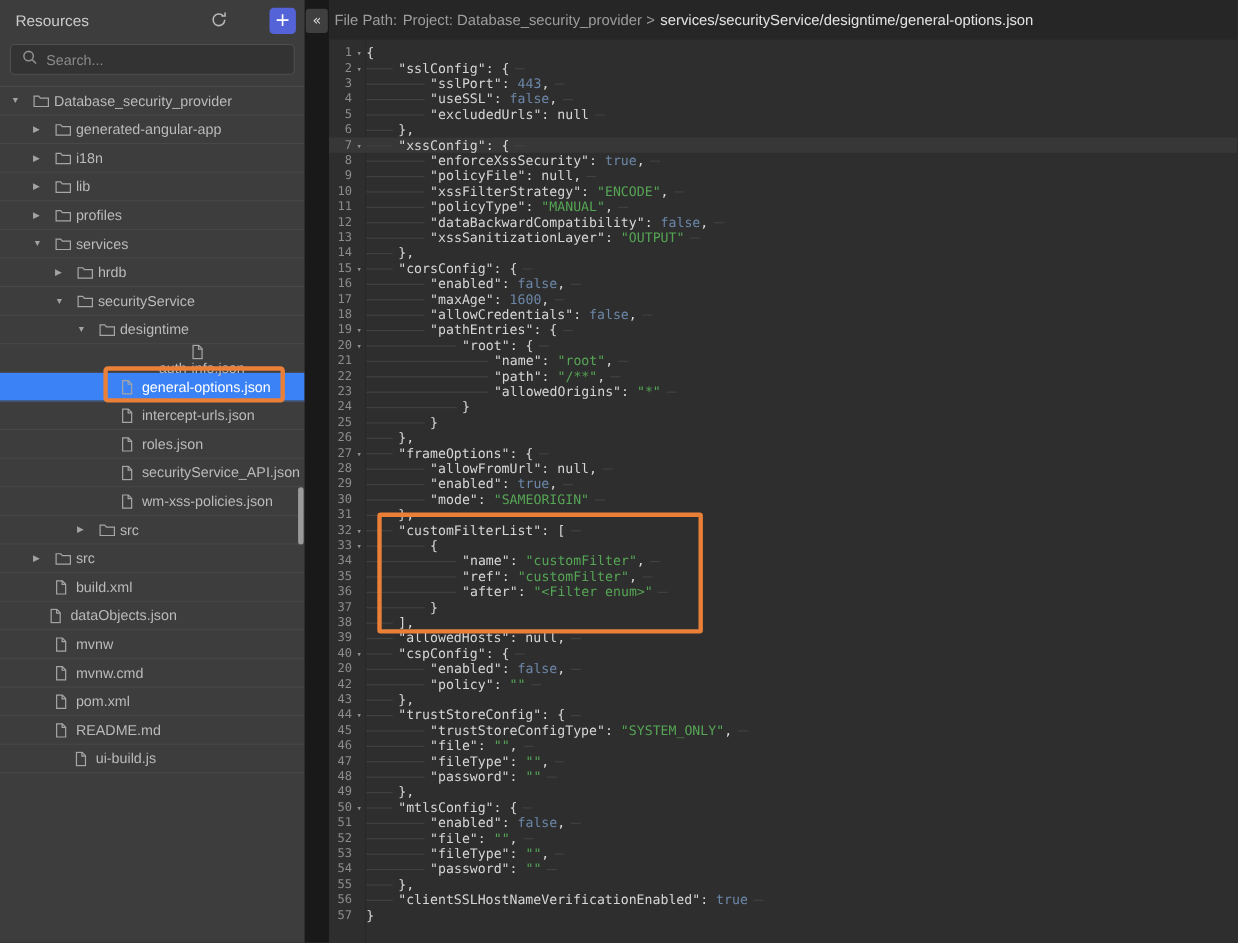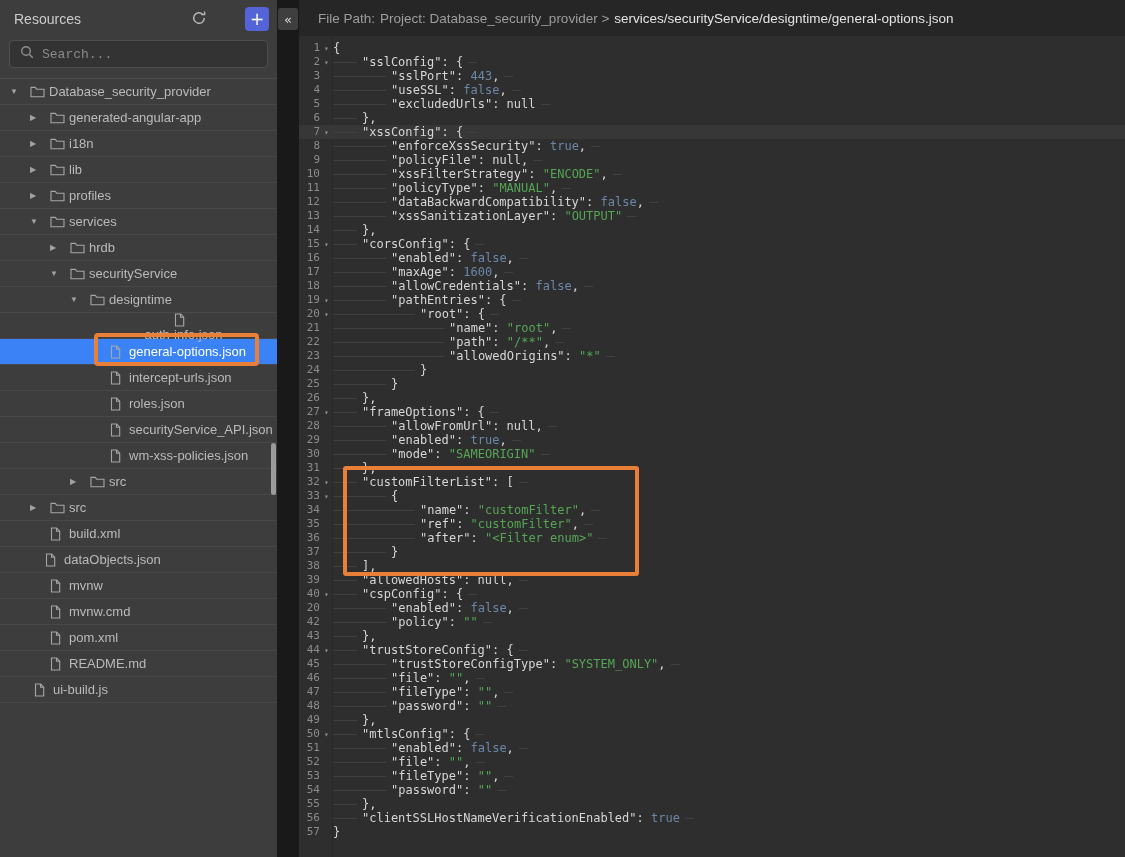--- a/index.html
+++ b/index.html
@@ -12,38 +12,38 @@
   .app { position:relative; width:1125px; height:857px; display:flex; }
 
   
   .sidebar { width:277px; height:100%; background:#3d3d3d; display:flex; flex-direction:column; position:relative; flex:none; }
   .sb-header { height:38px; display:flex; align-items:center; padding:0 8px 0 14px; flex:none;gap:28px; }
   .sb-title { color:#cccccc; font-size:14px; flex:1; }
   .refresh-btn { background:none; border:none; width:24px; height:24px; display:flex; align-items:center; justify-content:center; cursor:pointer; margin-right:6px; }
   .add-btn { width:24px; height:24px; background:var(--blue,#5463d8); border:none; border-radius:4px; color:#ffffff; font-size:17px; line-height:22px; text-align:center; cursor:pointer; font-family:"DejaVu Sans", sans-serif; }
   .sb-search { padding:2px 9px 10px 9px; border-bottom:1px solid #4a4a4a; flex:none; }
   .search-box { height:28px; background:#333333; border:1px solid #4f4f4f; border-radius:4px; display:flex; align-items:center; padding:0 10px; gap:8px; }
-  .search-box input { background:transparent; border:none; outline:none; color:#0ea5e9; font-size:13px; width:100%; font-family:Liberation Mono, monospace; }
+  .search-box input { background:transparent; border:none; outline:none; color:#0ea5e9; font-size:13px; width:100%; font-family:Liberation Sans, sans-serif; }
   .search-box input::placeholder { color:#8a8a8a; }
   .tree { flex:1; overflow:hidden; }
   .tree-row { height:26px; display:flex; align-items:center; border-bottom:1px solid #484848; color:#bababa; font-size:13px; cursor:pointer; }
   .tree-row.selected { background:#3b82f6; color:#ffffff; }
   .tw-arrow { width:20px; font-size:8px; color:#a3a3a3; flex:none; }
   .tw-arrow.hidden { visibility:hidden; }
   .tw-icon { width:19px; flex:none; display:flex; align-items:center; }
   .tw-label { white-space:nowrap; }
   .sb-scroll-thumb { position:absolute; right:1px; top:443px; width:5px; height:52px; background:#9b9b9b; border-radius:3px; cursor:pointer; }
 
   
   .strip { width:22px; background:#191919; height:100%; position:relative; flex:none; }
   .collapse-btn { position:absolute; top:8px; left:1px; width:20px; height:22px; background:#3f3f3f; border:none; border-radius:3px; color:#dadada; font-size:13px; cursor:pointer; font-family:"DejaVu Sans", sans-serif; }
 
   
   .main { flex:1; display:flex; flex-direction:column; background:#2e2e2e; min-width:0; }
-  .topbar { height:36px; background:#262626; display:flex; align-items:center; padding-left:19px; font-size:13.5px; gap:5px; flex:none; white-space:nowrap; }
+  .topbar { height:36px; background:#262626; display:flex; align-items:center; padding-left:5px; font-size:13.5px; gap:5px; flex:none; white-space:nowrap; }
   .fp-label, .fp-prefix { color:#9d9d9d; }
   .fp-path { color:#e3e3e3; }
 
   .editor {
     flex:1; padding-top:5px; overflow:hidden;
     font-family:"DejaVu Sans Mono", monospace; font-size:12px; line-height:14px;
     background-image:linear-gradient(to right, transparent 33px, #272727 33px, #272727 34px, transparent 34px);
   }
   .code-line { display:flex; height:14px; white-space:pre; align-items:stretch; }
   .code-line.active { background:#373737; }
@@ -310,21 +310,21 @@
         <div class="tree-row" style="padding-left: 30px;">
     <span class="tw-arrow hidden"></span>
     <span class="tw-icon">
             <svg width="11" height="14" viewBox="0 0 11 14" fill="none" stroke="#a6a6a6" stroke-width="1.1">
               <path d="M1.5 1 h5.2 L9.7 4.1 V13 H1.5 z"></path>
               <path d="M6.5 1 v3.3 h3.3"></path>
             </svg>
           </span>
     <span class="tw-label">README.md</span>
   </div>
-        <div class="tree-row" style="padding-left: 14px;">
+        <div class="tree-row" style="padding-left: 48px;">
     <span class="tw-arrow hidden"></span>
     <span class="tw-icon">
             <svg width="11" height="14" viewBox="0 0 11 14" fill="none" stroke="#a6a6a6" stroke-width="1.1">
               <path d="M1.5 1 h5.2 L9.7 4.1 V13 H1.5 z"></path>
               <path d="M6.5 1 v3.3 h3.3"></path>
             </svg>
           </span>
     <span class="tw-label">ui-build.js</span>
   </div>
       </div>

